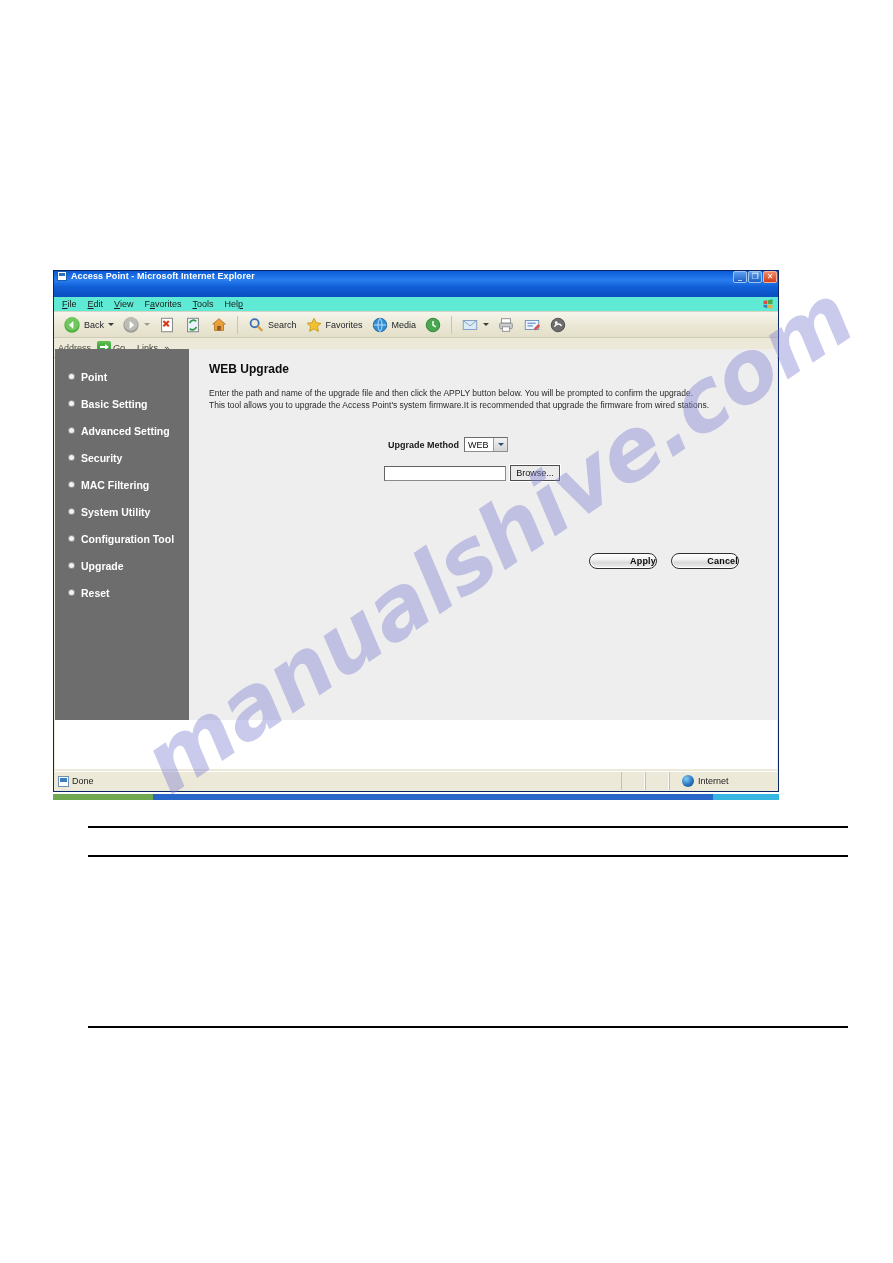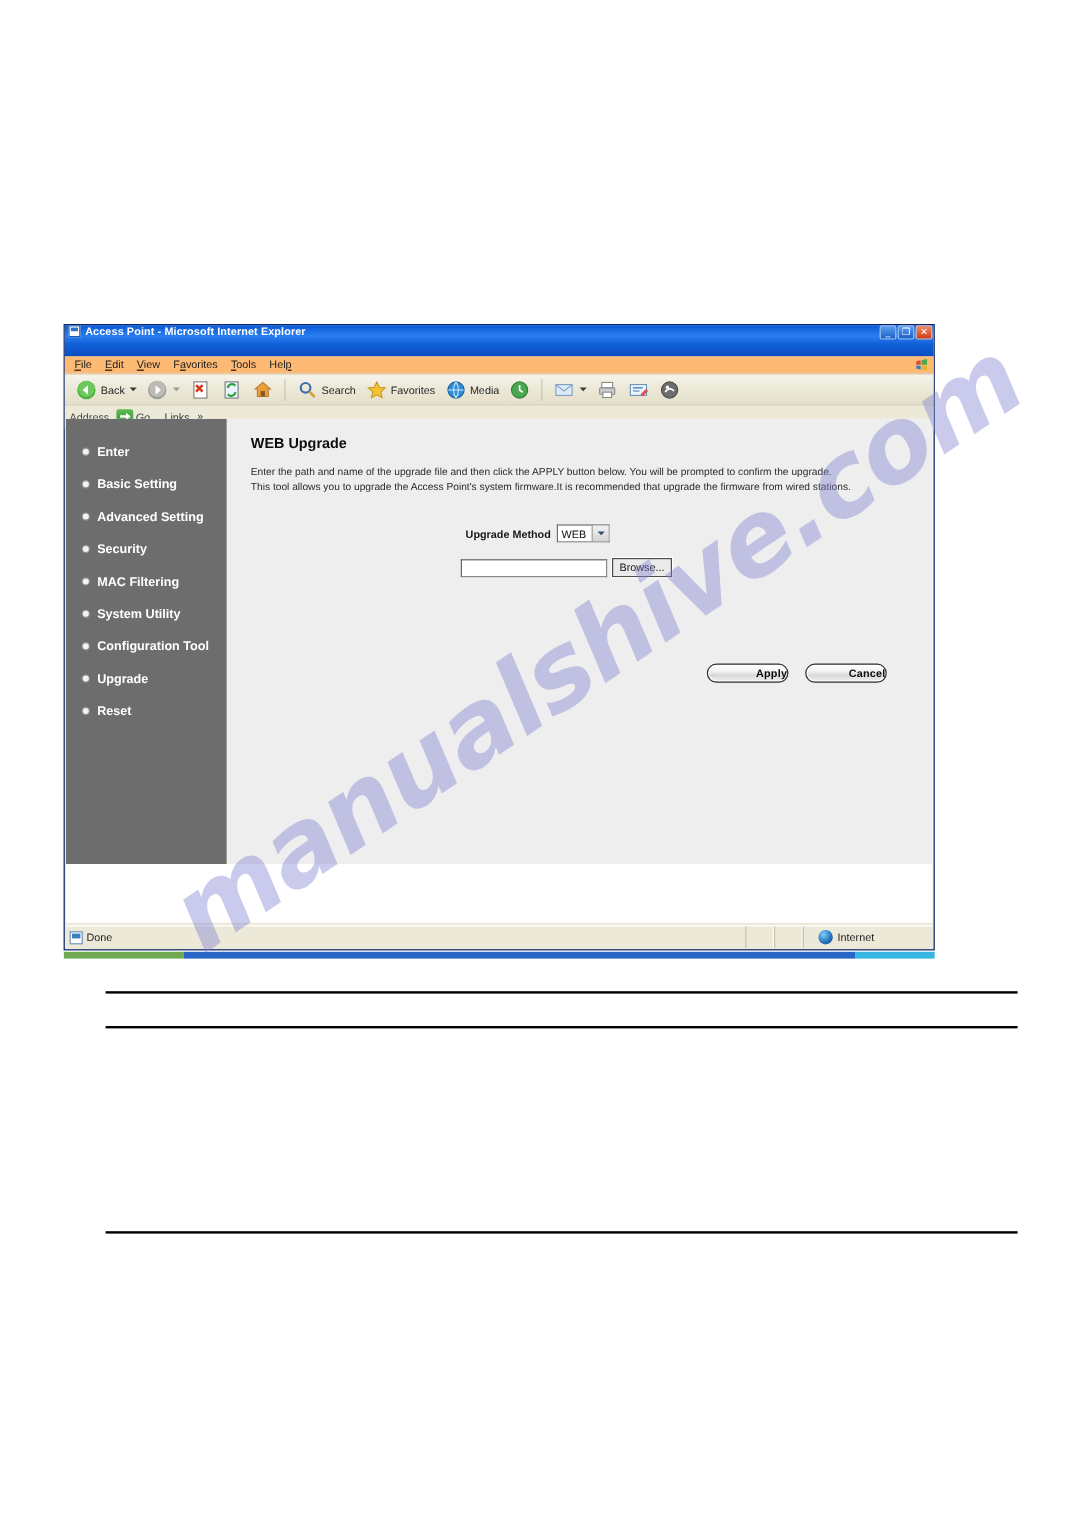--- a/index.html
+++ b/index.html
@@ -97,21 +97,21 @@
   .win-btn.close { background: linear-gradient(to bottom,#f08a68,#d23c16); border-color:#f3b49a; }
   .win-btn .g {
     position: absolute; left: 0; right: 0; top: 0; bottom: 0;
     color: #fff; font-size: 8px; line-height: 10px; text-align: center;
     font-family: "DejaVu Sans", sans-serif;
   }
 
   
   .menu-bar {
     height: 15px;
-    background: #fdba74;
+    background: #5eead4;
     display: flex;
     align-items: center;
     border-bottom: 1px solid #d9d4c3;
     padding-left: 8px;
     box-sizing: border-box;
     position: relative;
   }
   .menu-item {
     font-size: 9px;
     color: #1b1b1b;
@@ -605,21 +605,21 @@
   </div>
 
   <div class="page-area">
 
 
     <div class="body-row">
 
       <div class="sidebar">
         <div class="nav-item">
           <span class="bullet"></span>
-          <span class="nav-label">Enter</span>
+          <span class="nav-label">Point</span>
         </div>
         <div class="nav-item">
           <span class="bullet"></span>
           <span class="nav-label">Basic Setting</span>
         </div>
         <div class="nav-item">
           <span class="bullet"></span>
           <span class="nav-label">Advanced Setting</span>
         </div>
         <div class="nav-item">

